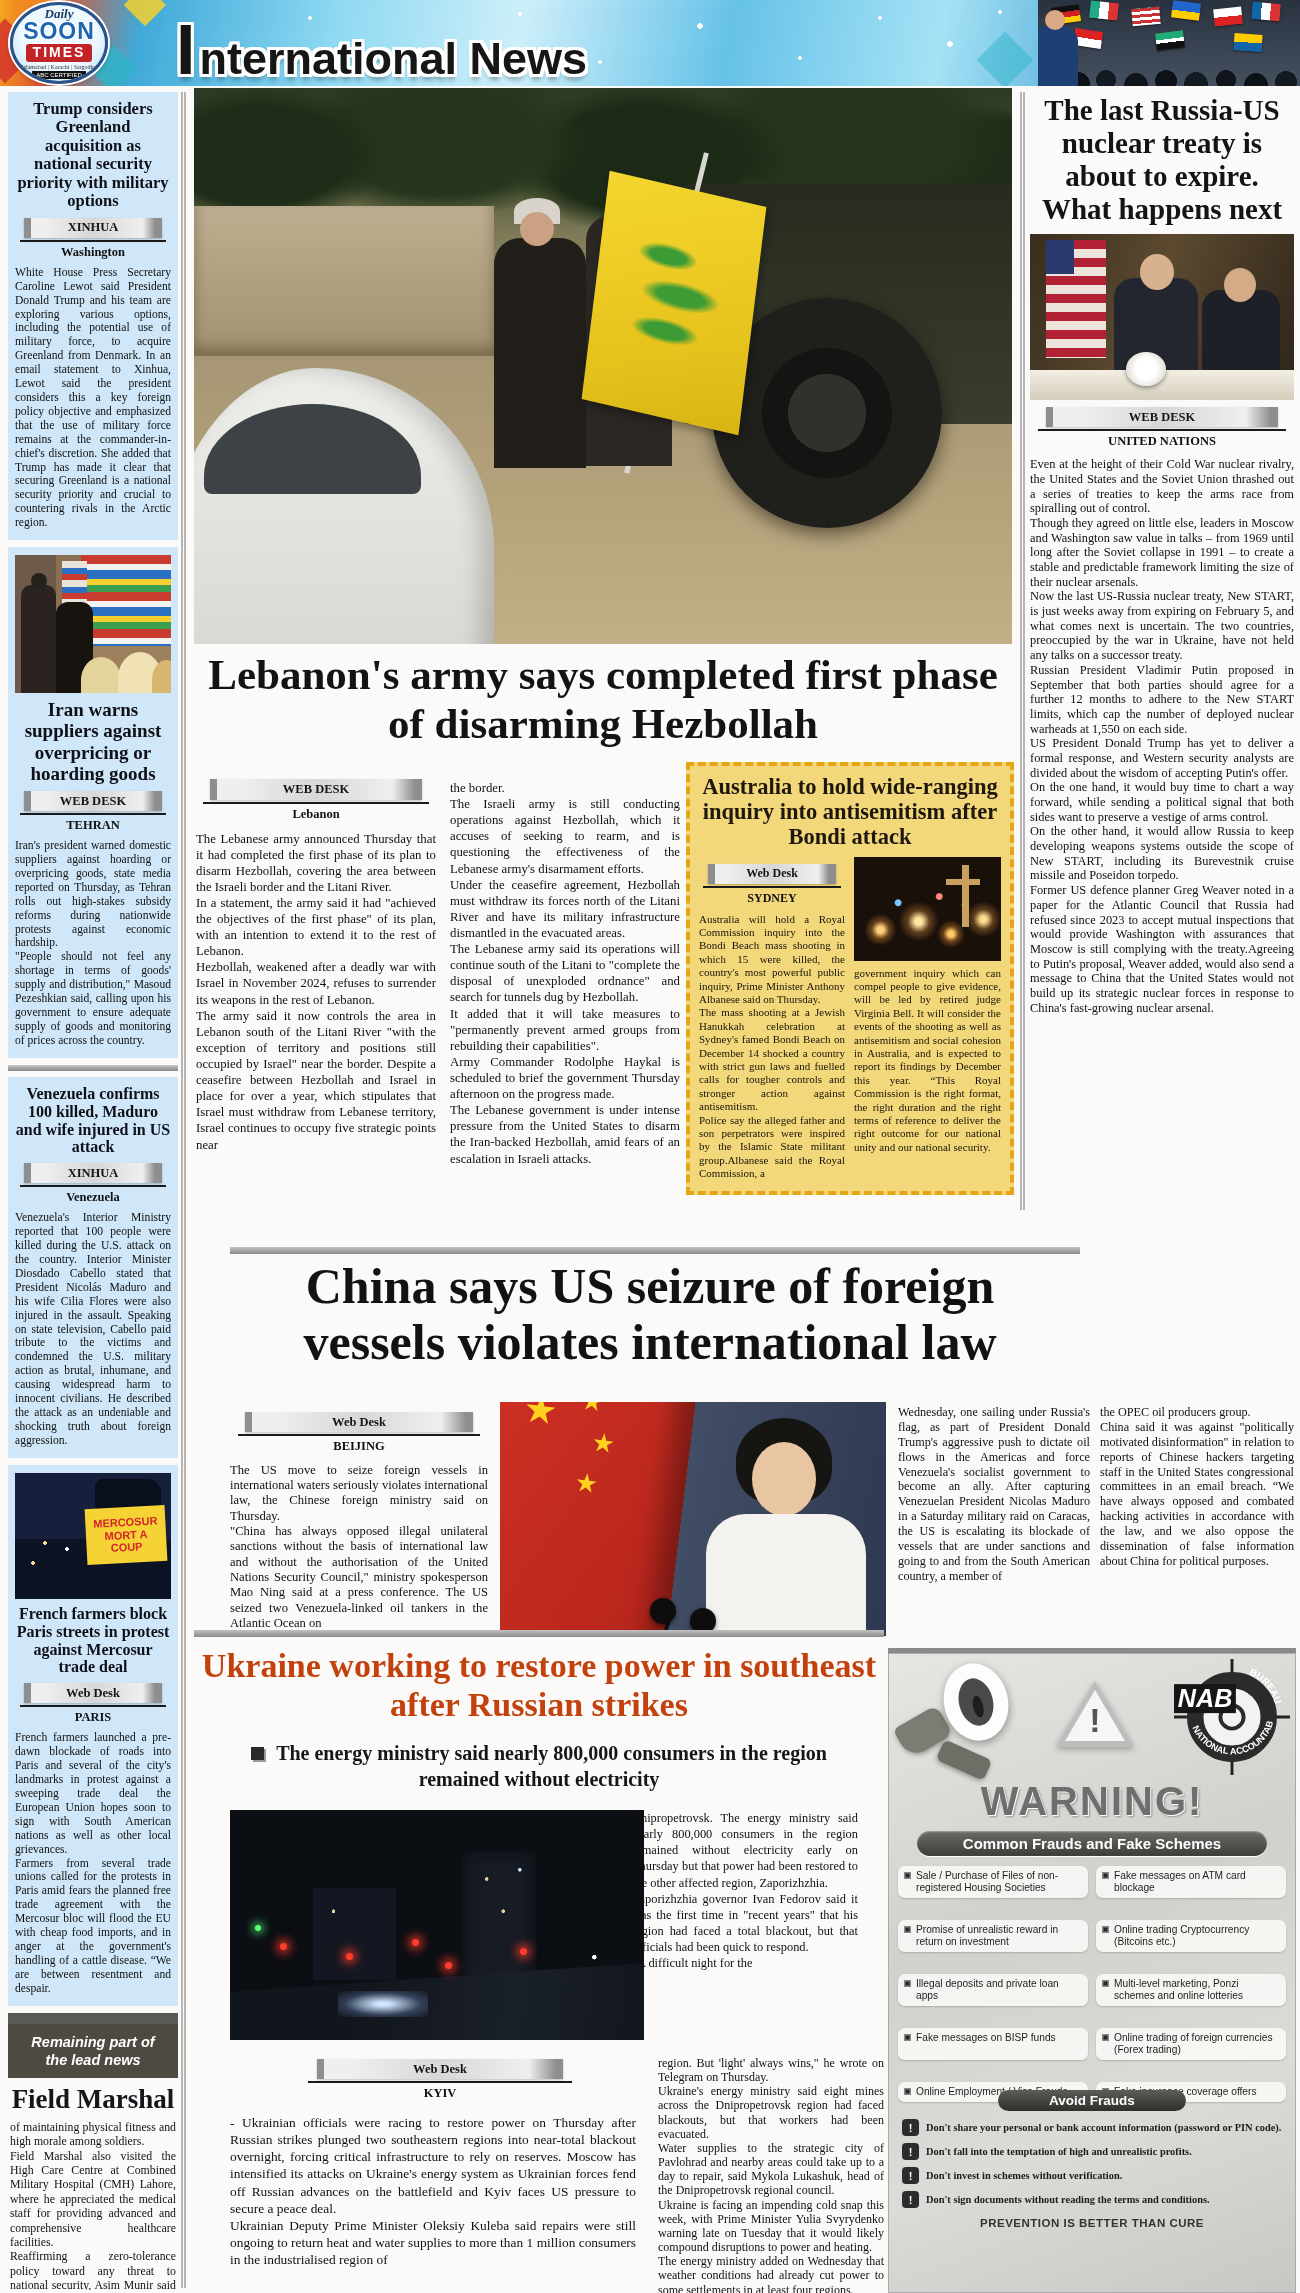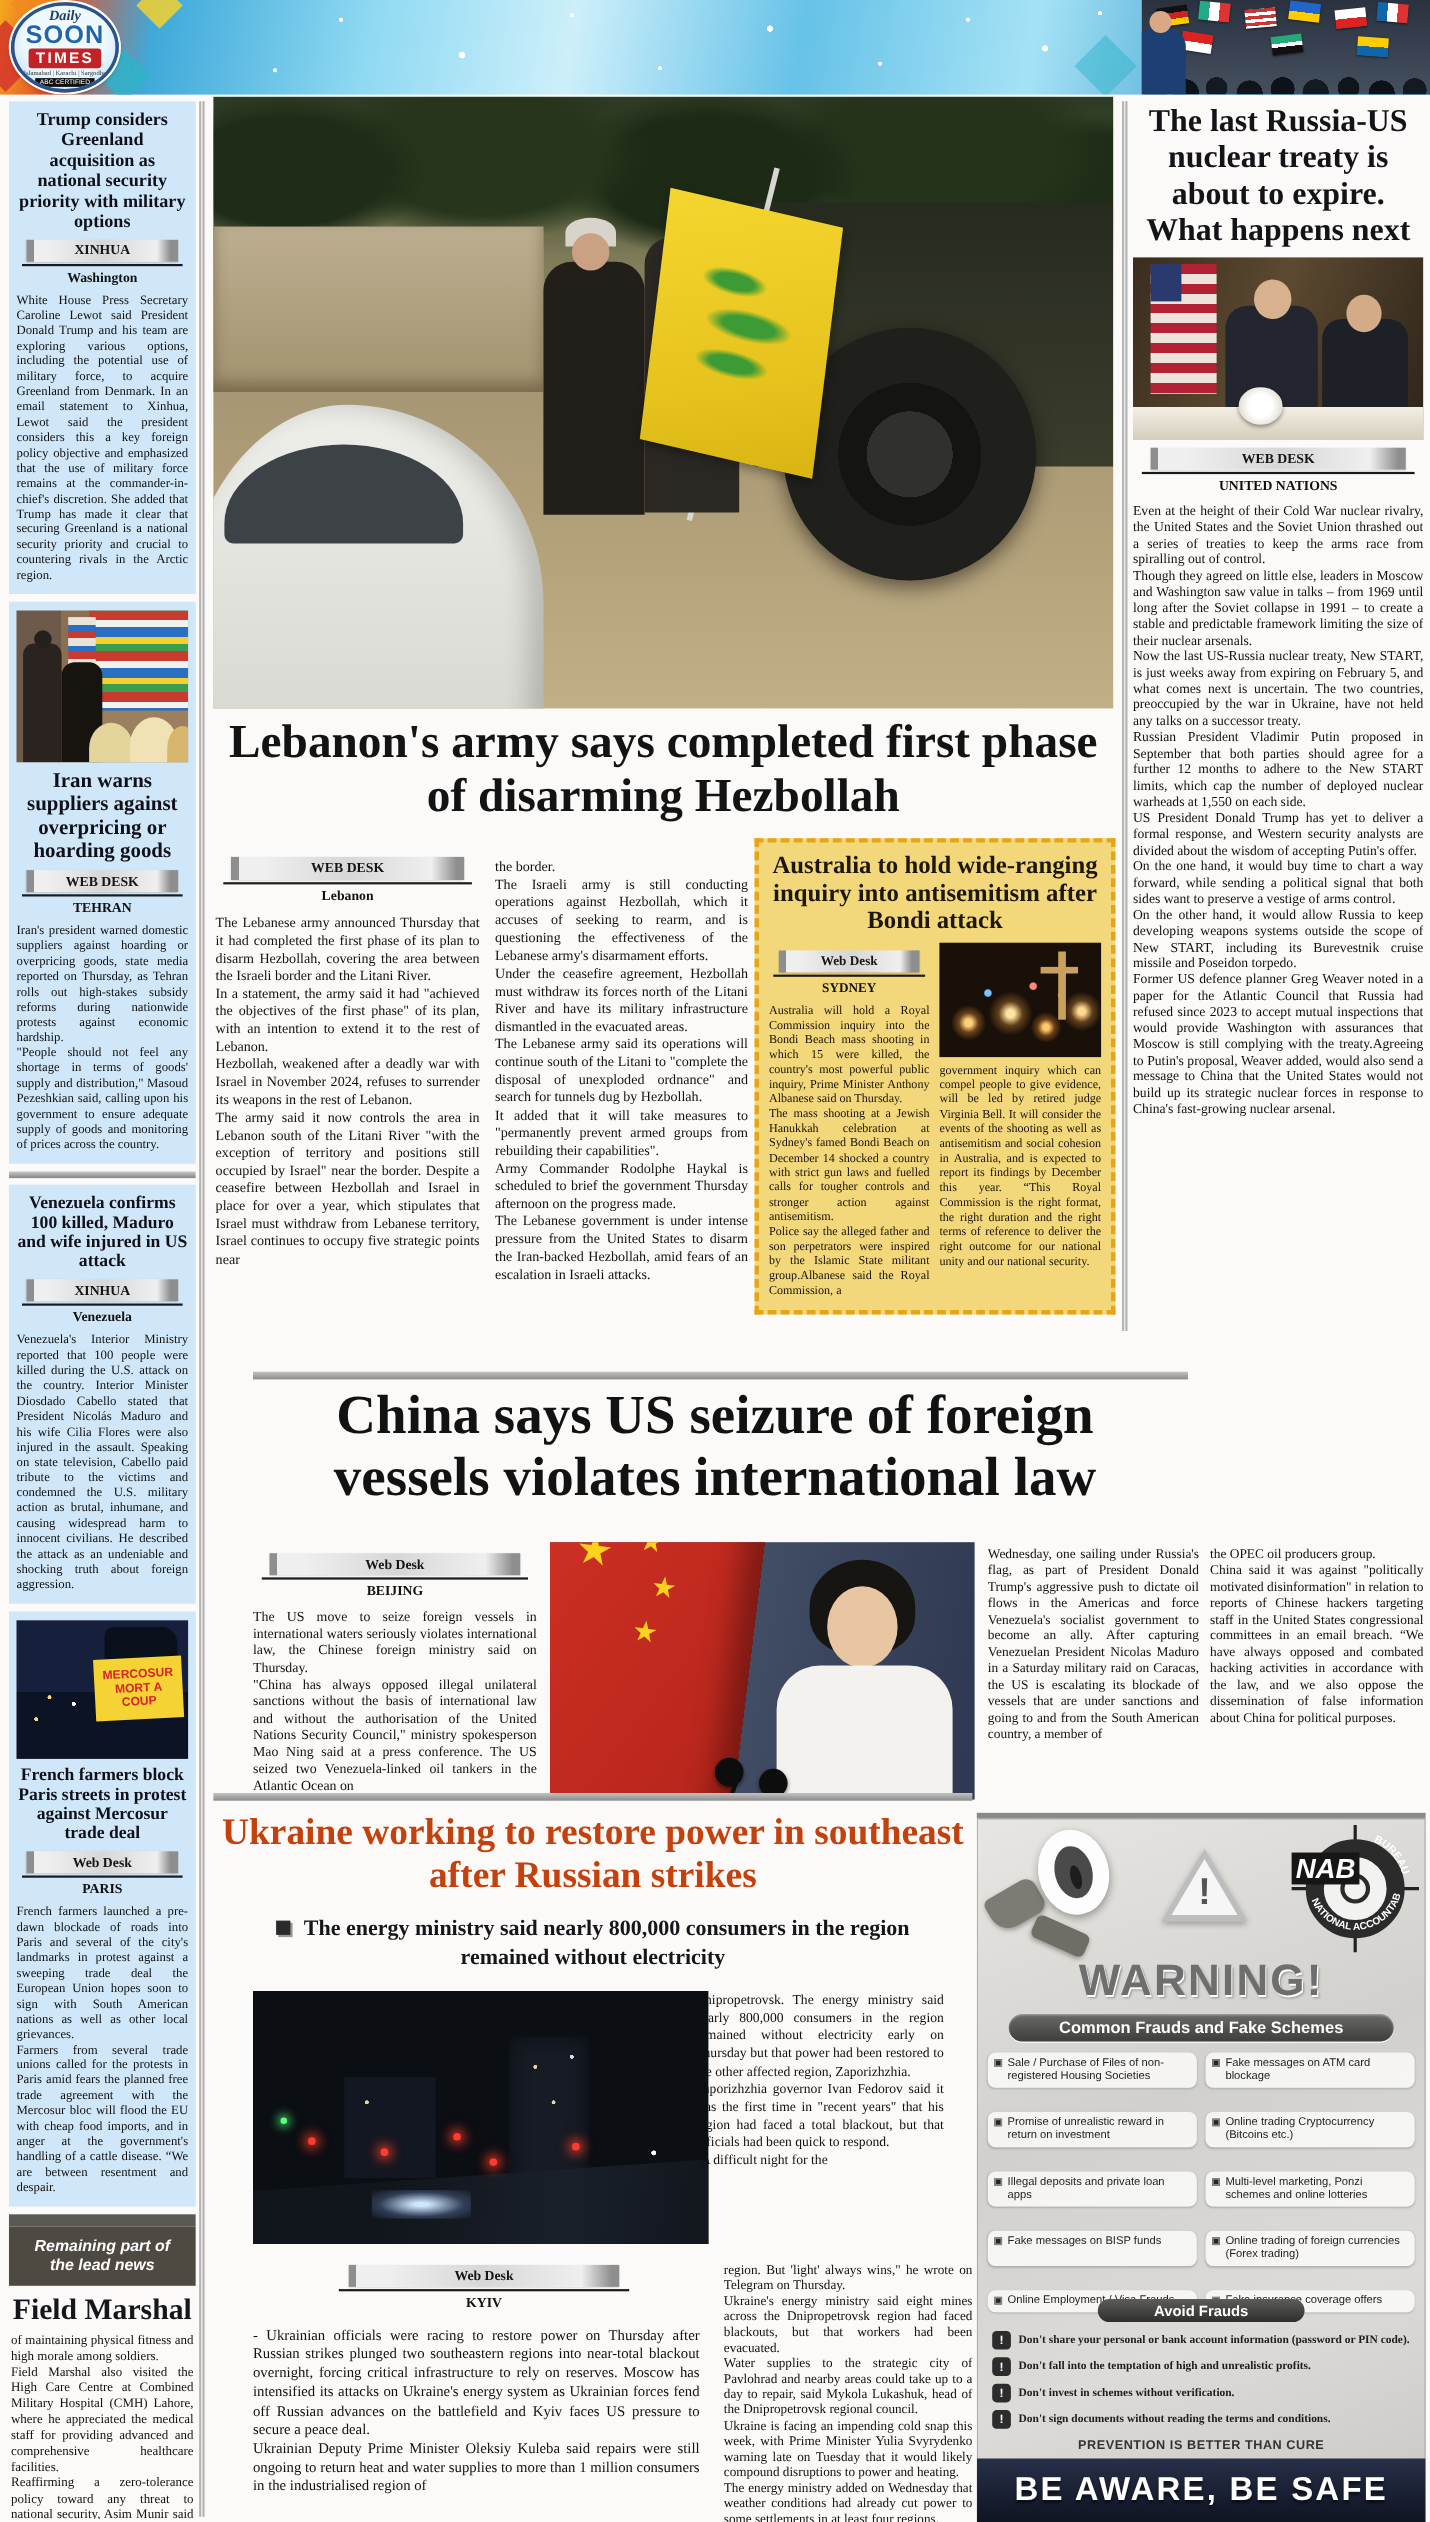--- a/index.html
+++ b/index.html
@@ -231,20 +231,21 @@
 
 <div class="page">
 
   <header class="masthead">
     <div class="sparkles"></div>
     <div class="diamond d1"></div>
     <div class="diamond d2"></div>
     <div class="diamond d3"></div>
     <div class="diamond d4"></div>
     <div class="diamond d5"></div>
+    <div class="mast-title">International News</div>
     <div class="logo">
       <div class="logo-daily">Daily</div>
       <div class="logo-soon">SOON</div>
       <div class="logo-times">TIMES</div>
       <div class="logo-cities">Islamabad | Karachi | Sargodha</div>
       <div class="logo-cert">ABC CERTIFIED</div>
     </div>
     <div class="mast-art">
       <div class="flagchip" style="left:14px;top:6px;background:linear-gradient(180deg,#111 33%,#c22 33% 66%,#fc0 66%);transform:rotate(-8deg)"></div>
       <div class="flagchip" style="left:52px;top:2px;background:linear-gradient(90deg,#2a8 33%,#fff 33% 66%,#d33 66%);transform:rotate(6deg)"></div>
@@ -560,16 +561,15 @@
       <div class="dont">
           <span class="dont-ic">!</span>
           <span class="dont-t">Don't invest in schemes without verification.</span>
         </div>
       <div class="dont">
           <span class="dont-ic">!</span>
           <span class="dont-t">Don't sign documents without reading the terms and conditions.</span>
         </div>
     </div>
     <div class="nab-prev">PREVENTION IS BETTER THAN CURE</div>
-    <div class="nab-banner">BE AWARE, BE SAFE</div>
   </section>
 
 </div>
 
 </body></html>

